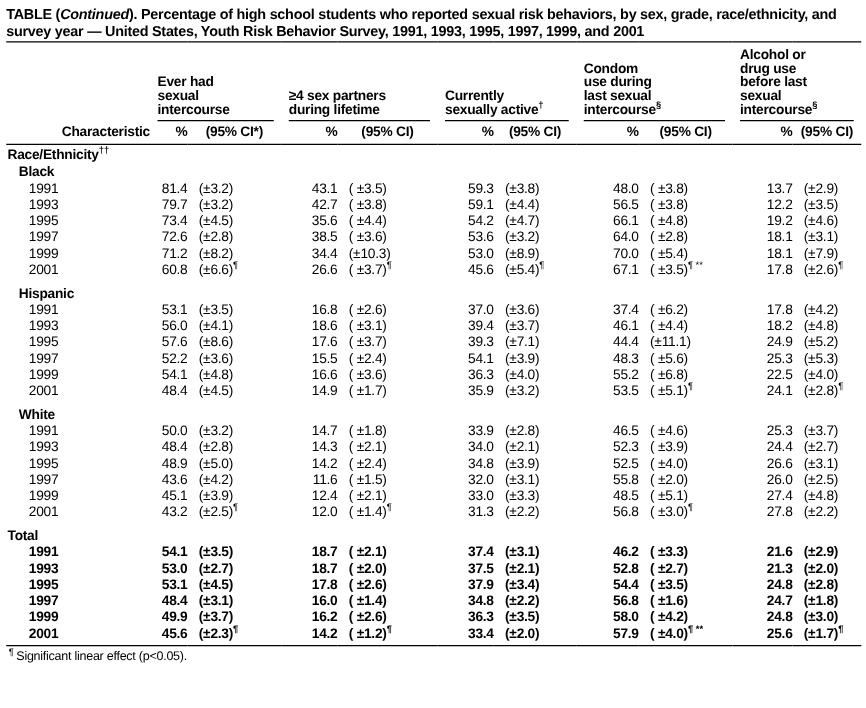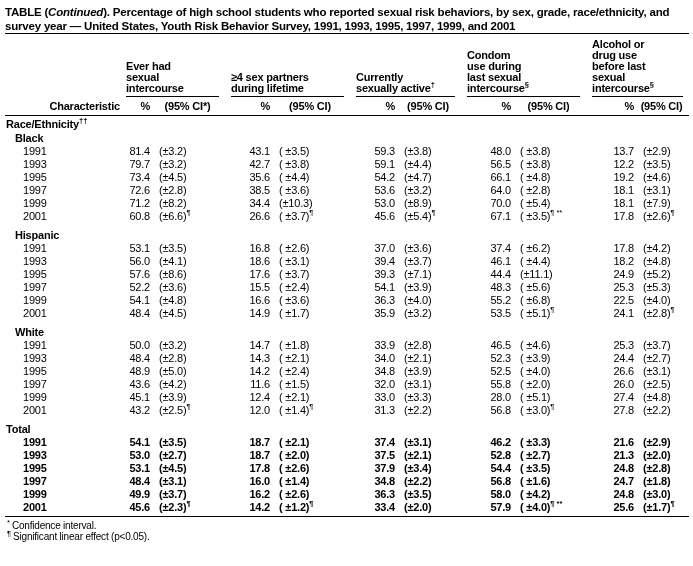--- a/index.html
+++ b/index.html
@@ -327,21 +327,21 @@
           <td class="ci"><span>(±2.5)</span></td>
         </tr>
         <tr class="data-row">
           <td class="year">1999</td>
           <td class="pct">45.1</td>
           <td class="ci"><span>(±3.9)</span></td>
           <td class="pct">12.4</td>
           <td class="ci"><span>( ±2.1)</span></td>
           <td class="pct">33.0</td>
           <td class="ci"><span>(±3.3)</span></td>
-          <td class="pct">28.0</td>
+          <td class="pct">48.5</td>
           <td class="ci"><span>( ±5.1)</span></td>
           <td class="pct">27.4</td>
           <td class="ci"><span>(±4.8)</span></td>
         </tr>
         <tr class="data-row">
           <td class="year">2001</td>
           <td class="pct">43.2</td>
           <td class="ci"><span>(±2.5)</span><sup>¶</sup></td>
           <td class="pct">12.0</td>
           <td class="ci"><span>( ±1.4)</span><sup>¶</sup></td>
@@ -430,18 +430,17 @@
           <td class="ci"><span>(±2.0)</span></td>
           <td class="pct">57.9</td>
           <td class="ci"><span>( ±4.0)</span><sup>¶ **</sup></td>
           <td class="pct">25.6</td>
           <td class="ci"><span>(±1.7)</span><sup>¶</sup></td>
         </tr>
       </tbody>
   </table>
 
   <div class="footnotes">
-    <div class="footnote"><sup class="fn-marker">*</sup><span class="fn-text">Confidence interval.</span></div>
     <div class="footnote"><sup class="fn-marker">¶</sup><span class="fn-text">Significant linear effect (p&lt;0.05).</span></div>
 
   </div>
 
 </div>
 
 </body></html>

